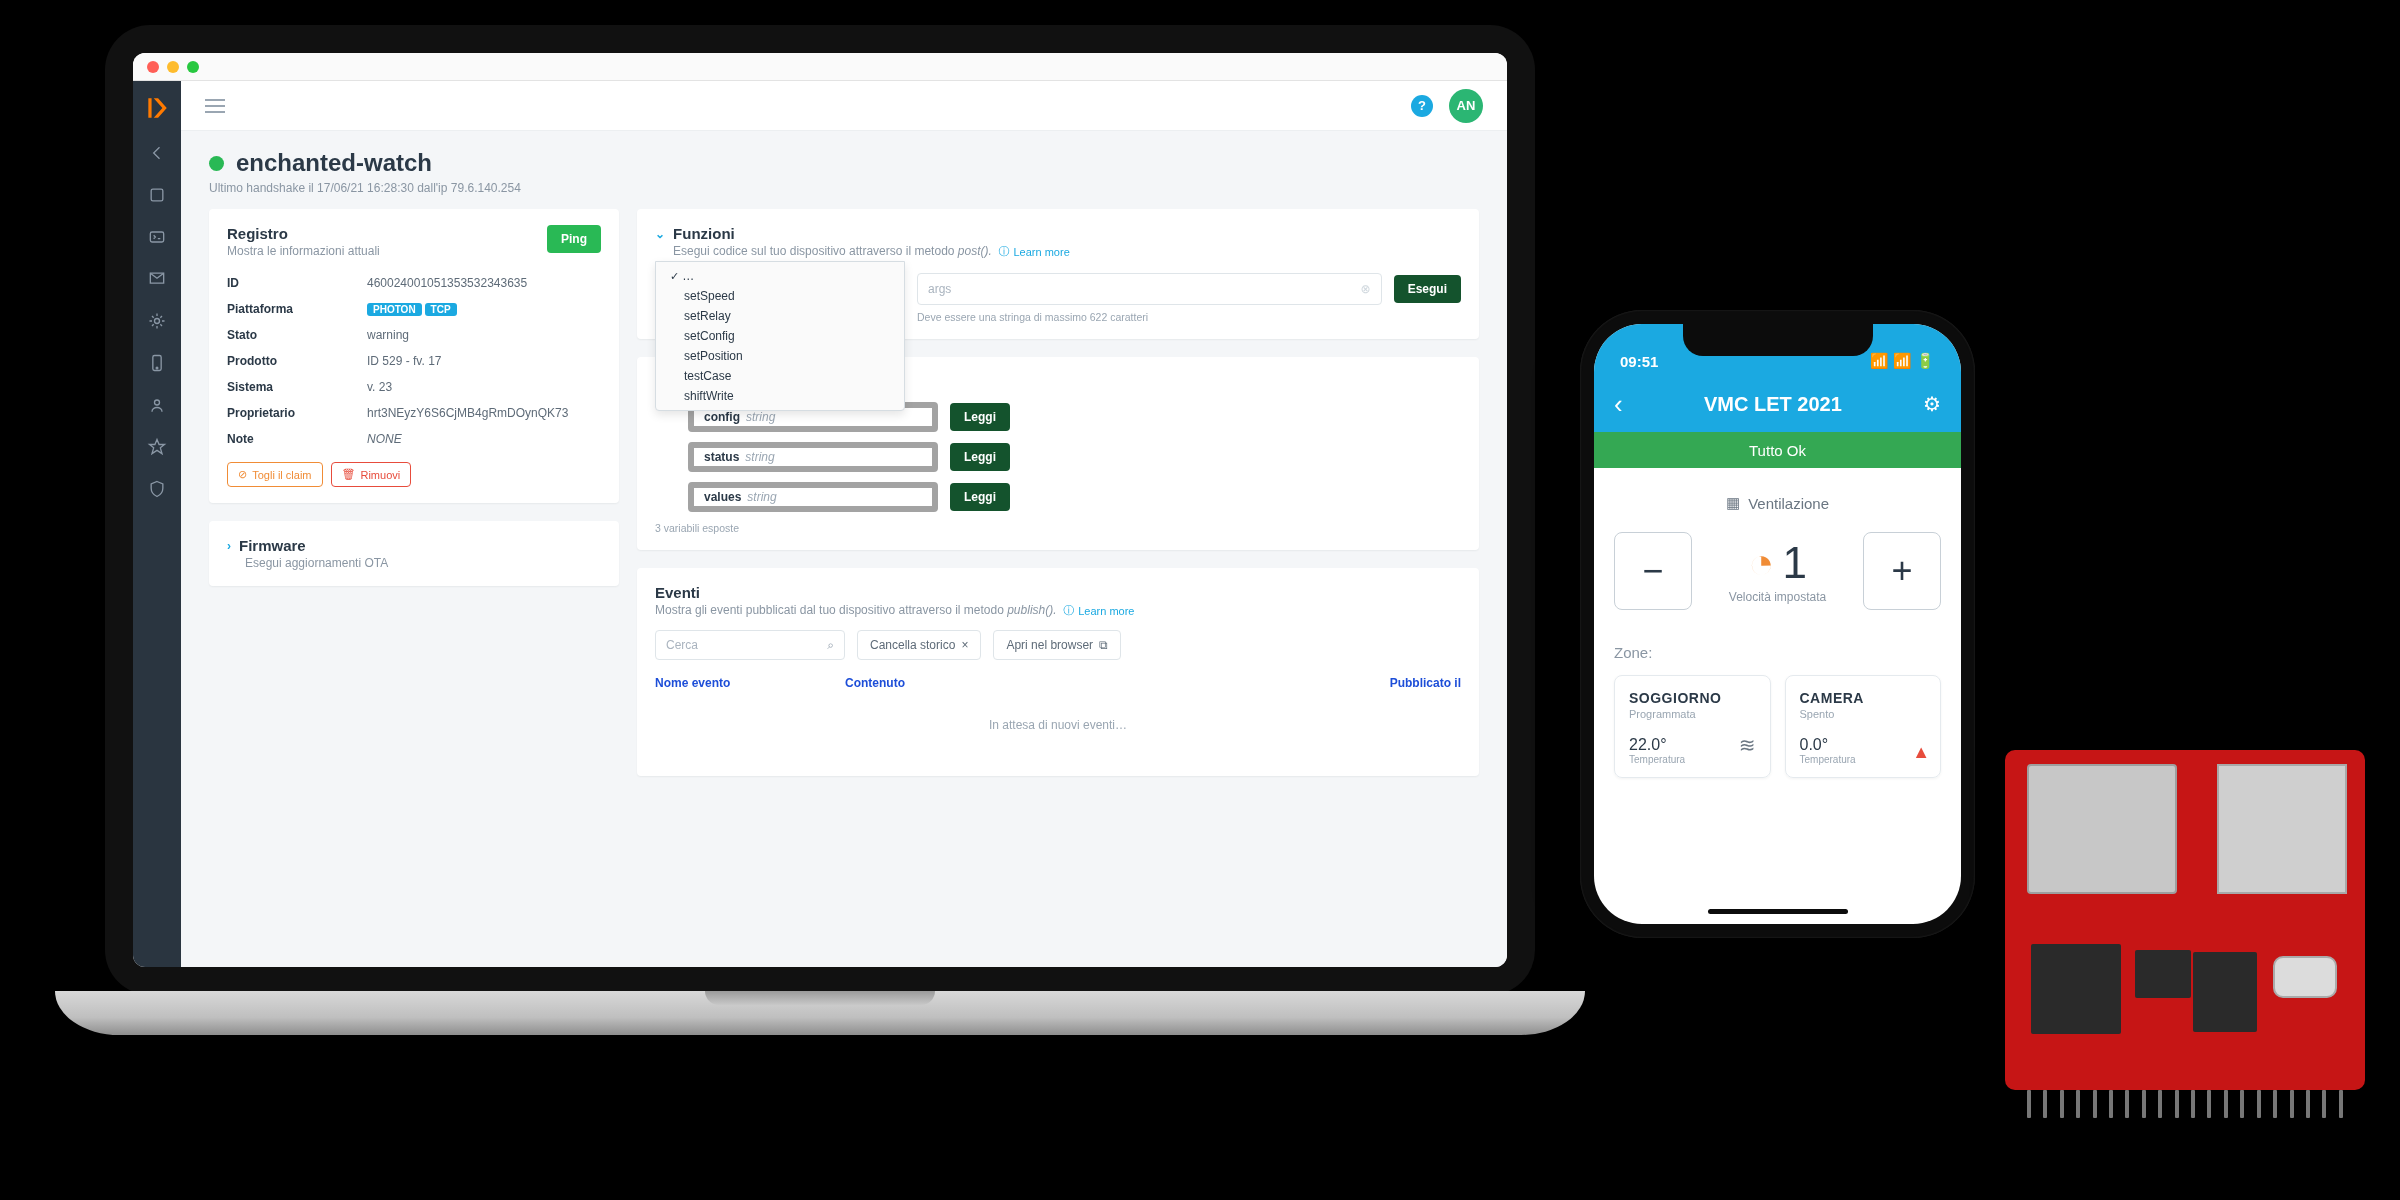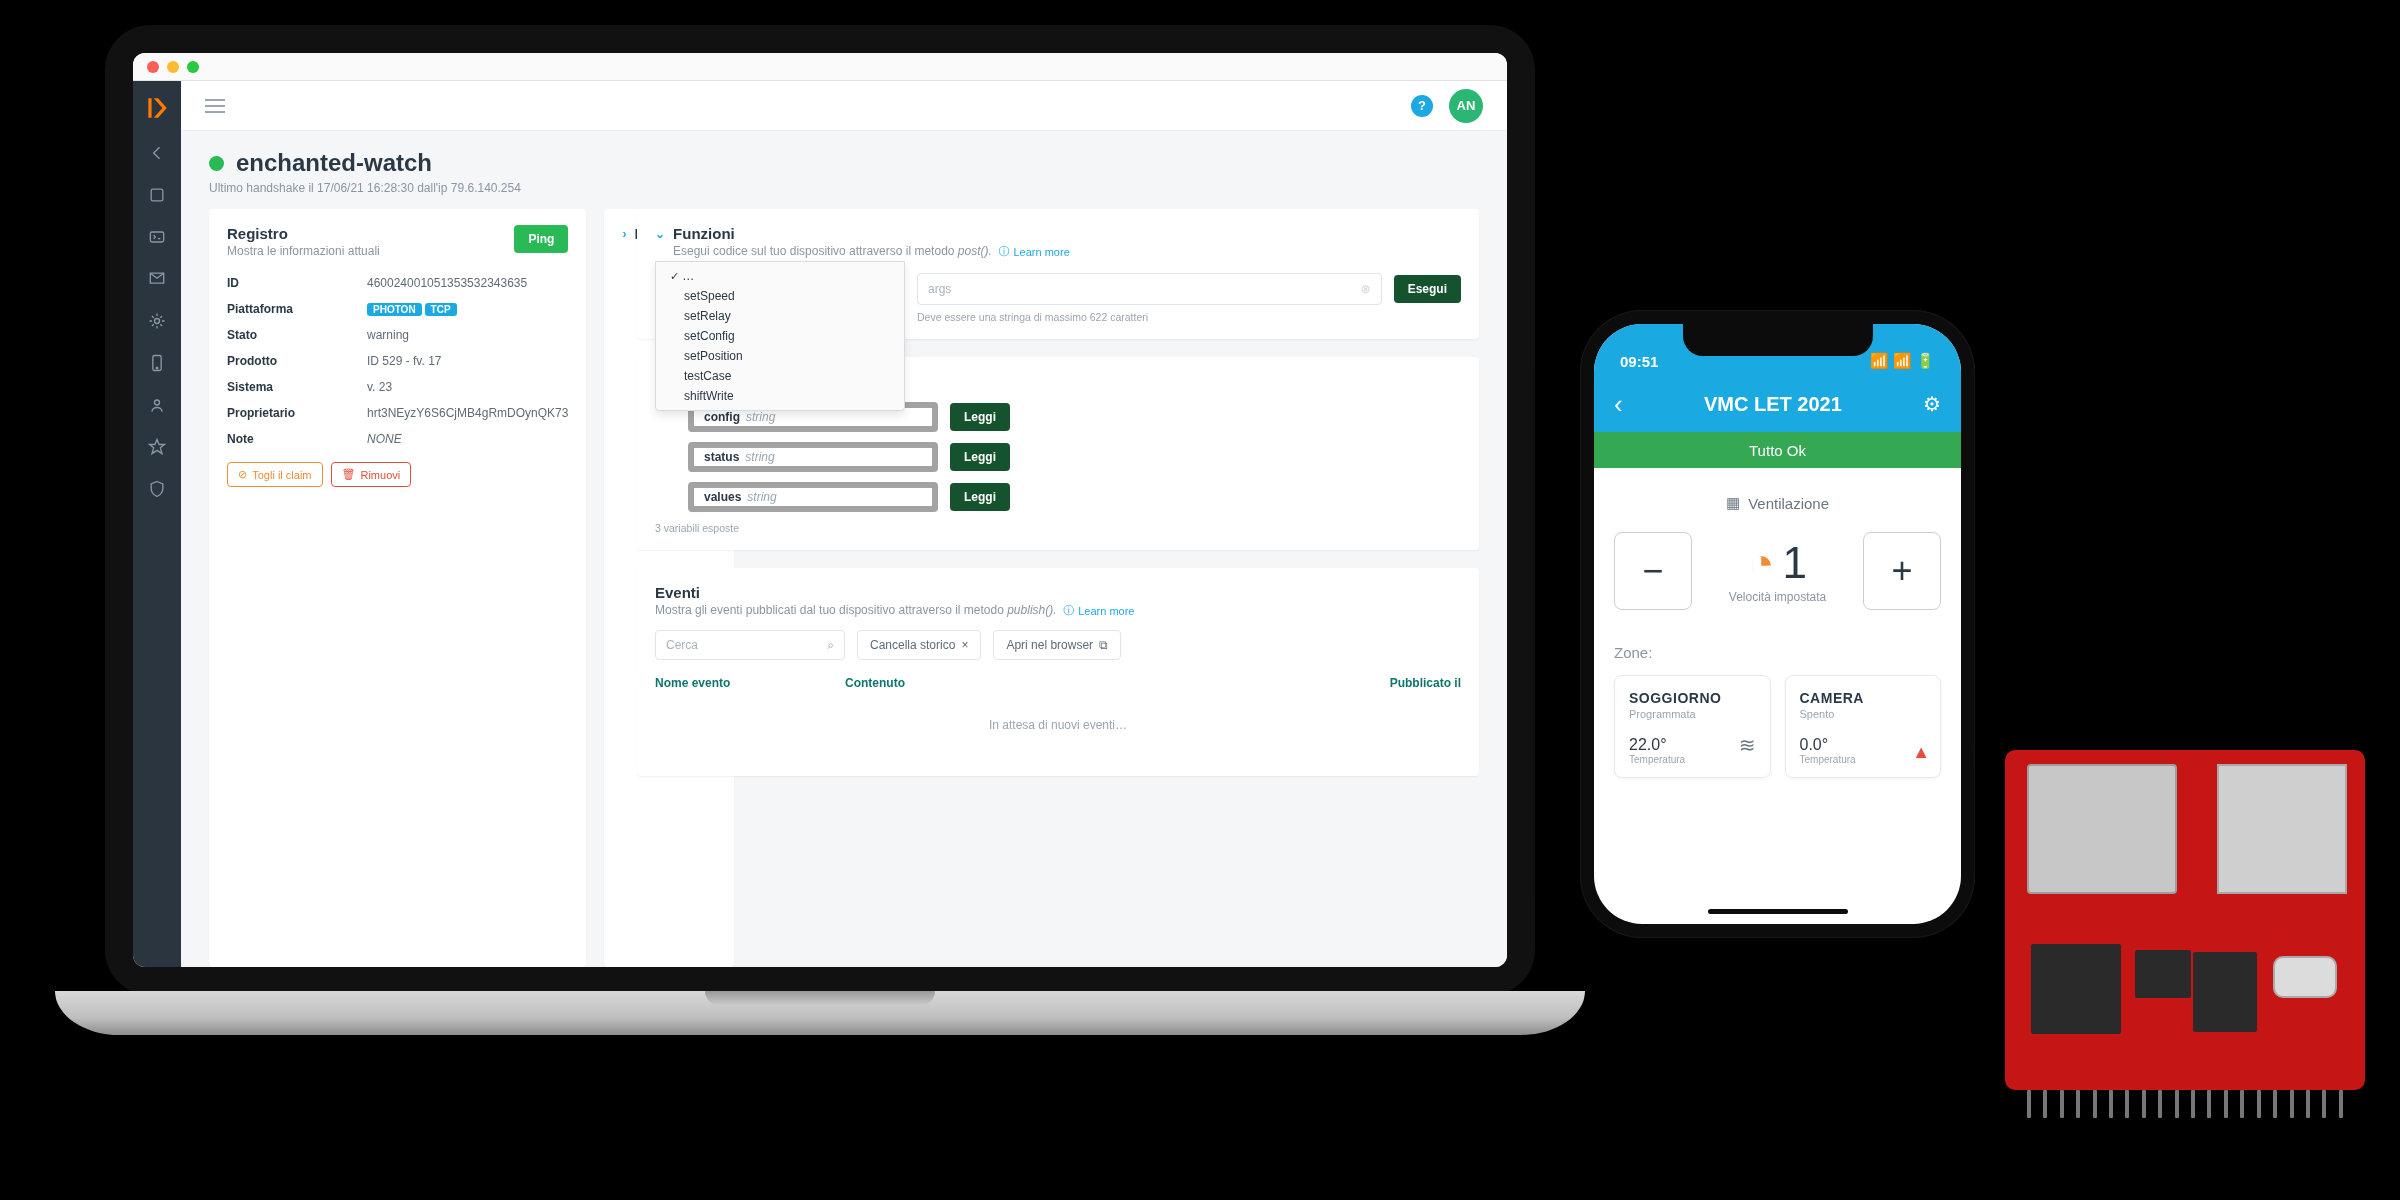--- a/index.html
+++ b/index.html
@@ -29,21 +29,21 @@
   .help{width:22px;height:22px;border-radius:50%;background:#1ba9e1;color:#fff;font-size:13px;font-weight:700;display:flex;align-items:center;justify-content:center;}
   .avatar{width:34px;height:34px;border-radius:50%;background:#2bb673;color:#fff;font-size:13px;font-weight:600;display:flex;align-items:center;justify-content:center;}
   
   .header{padding:18px 28px 14px;}
   .title-row{display:flex;align-items:center;gap:12px;}
   .status-dot{width:15px;height:15px;border-radius:50%;background:#29b955;}
   .device-title{font-size:24px;font-weight:700;color:#2b3947;}
   .subtitle{font-size:12px;color:#8a96a3;margin-top:4px;}
   
   .columns{flex:1;display:flex;gap:18px;padding:0 28px 0 28px;overflow:hidden;}
-  .col-left{width:410px;display:flex;gap:18px;}
+  .col-left{width:410px;display:flex;flex-direction:column;gap:18px;}
   .col-right{flex:1;display:flex;flex-direction:column;gap:18px;position:relative;}
   .card{background:#fff;border-radius:4px;padding:16px 18px;box-shadow:0 1px 2px rgba(20,30,40,.06);}
   .card-head{display:flex;justify-content:space-between;align-items:flex-start;}
   .card-title{font-size:15px;font-weight:700;color:#2b3947;display:flex;align-items:center;gap:8px;}
   .chev{color:#1ba9e1;font-size:12px;}
   .card-desc{font-size:12px;color:#8a96a3;margin-top:2px;}
   .card-desc i{font-style:italic;}
   .btn{border:none;border-radius:4px;padding:7px 14px;font-size:12px;font-weight:600;cursor:pointer;}
   .btn-green{background:#29b955;color:#fff;}
   .btn-blue{background:#14532d;color:#fff;}
@@ -72,21 +72,21 @@
   
   .var-row{display:flex;gap:12px;align-items:center;margin-bottom:10px;}
   .var-box{flex:0 0 250px;height:30px;border:6px solid #a3a3a3;border-radius:4px;display:flex;align-items:center;padding:0 10px;font-size:12px;gap:6px;margin-left:33px;}
   .var-box .vn{font-weight:700;color:#2b3947;}
   .var-box .vt{font-style:italic;color:#9aa6b2;}
   .exposed{font-size:10.5px;color:#9aa6b2;}
   
   .ev-controls{display:flex;gap:12px;margin-top:12px;align-items:center;}
   .search{width:190px;height:30px;border:1px solid #dfe5e9;border-radius:4px;display:flex;align-items:center;padding:0 10px;font-size:12px;color:#aab4bf;justify-content:space-between;}
   .chip{height:30px;border:1px solid #dfe5e9;border-radius:4px;display:flex;align-items:center;padding:0 12px;font-size:12px;color:#5e6b78;gap:6px;}
-  .tbl-head{display:flex;font-size:12px;font-weight:700;color:#0f766e;margin-top:16px;}
+  .tbl-head{display:flex;font-size:12px;font-weight:700;color:#1d4ed8;margin-top:16px;}
   .th1{width:190px}.th2{flex:1}.th3{width:120px;text-align:right;}
   .empty{text-align:center;font-size:12px;color:#9aa6b2;padding:28px 0;}
   
   .phone{position:absolute;left:1580px;top:310px;width:395px;height:628px;background:#0c0c0c;border-radius:62px;padding:14px;box-shadow:0 10px 40px rgba(0,0,0,.5), inset 0 0 2px #333;}
   .pscreen{width:100%;height:100%;border-radius:48px;background:#fff;overflow:hidden;position:relative;}
   .notch{position:absolute;top:0;left:50%;transform:translateX(-50%);width:190px;height:32px;background:#0c0c0c;border-radius:0 0 20px 20px;z-index:10;}
   .pstatus{height:52px;background:#1ba9e1;display:flex;justify-content:space-between;align-items:flex-end;padding:0 26px 6px;color:#fff;font-size:15px;font-weight:600;}
   .phead{height:56px;background:#1ba9e1;display:flex;align-items:center;justify-content:space-between;padding:0 20px;color:#fff;}
   .ptitle{font-size:20px;font-weight:600;}
   .pok{height:36px;background:#34a853;color:#fff;display:flex;align-items:center;justify-content:center;font-size:15px;}

